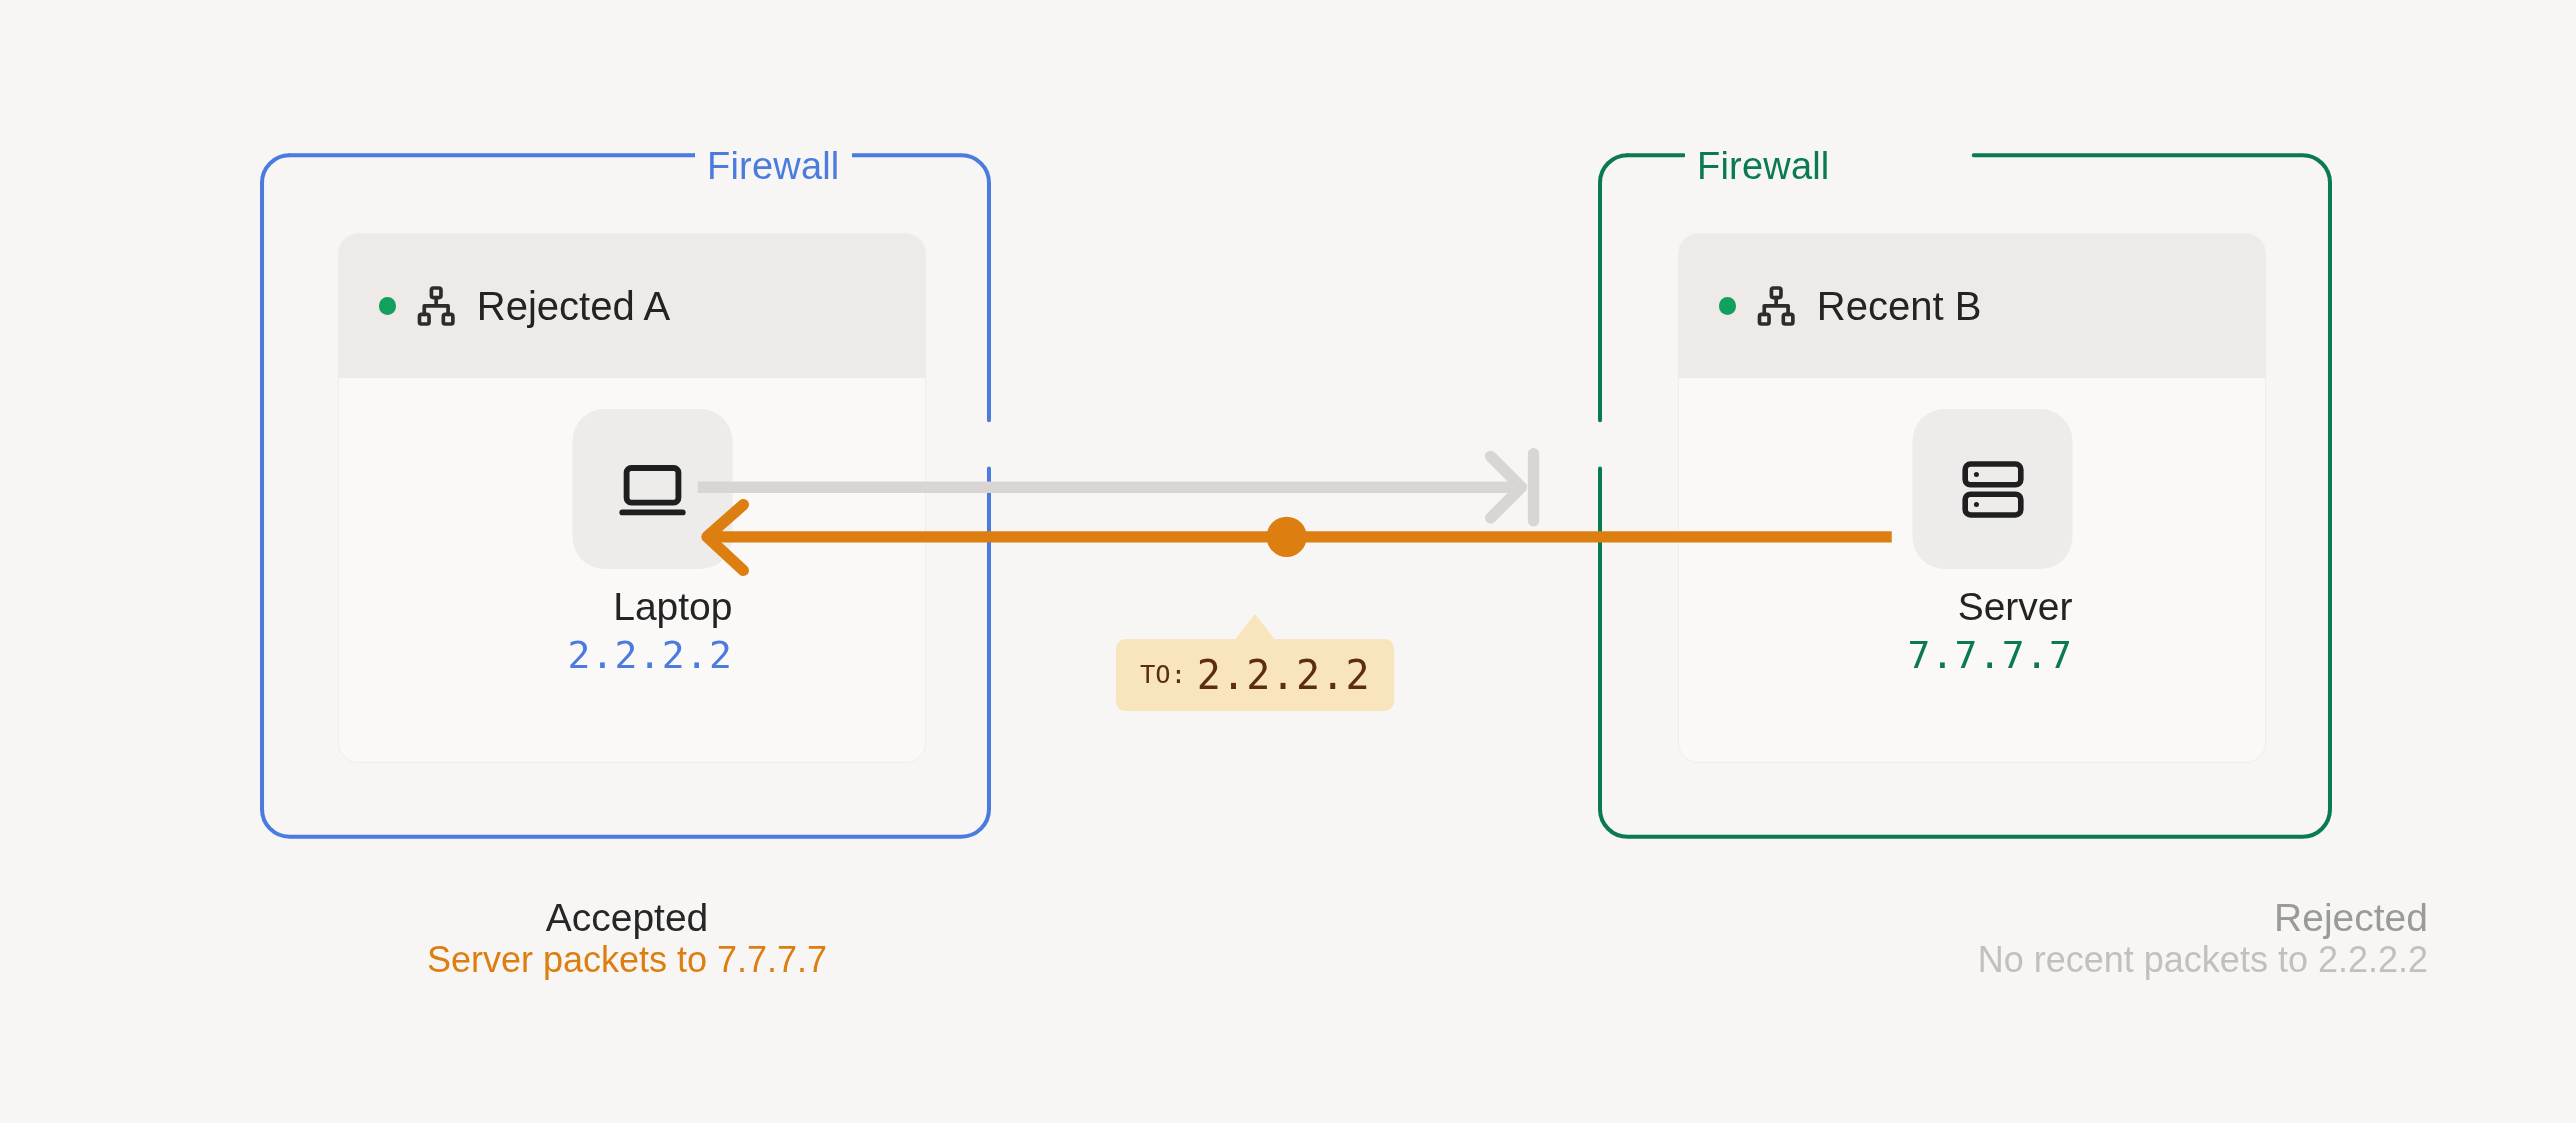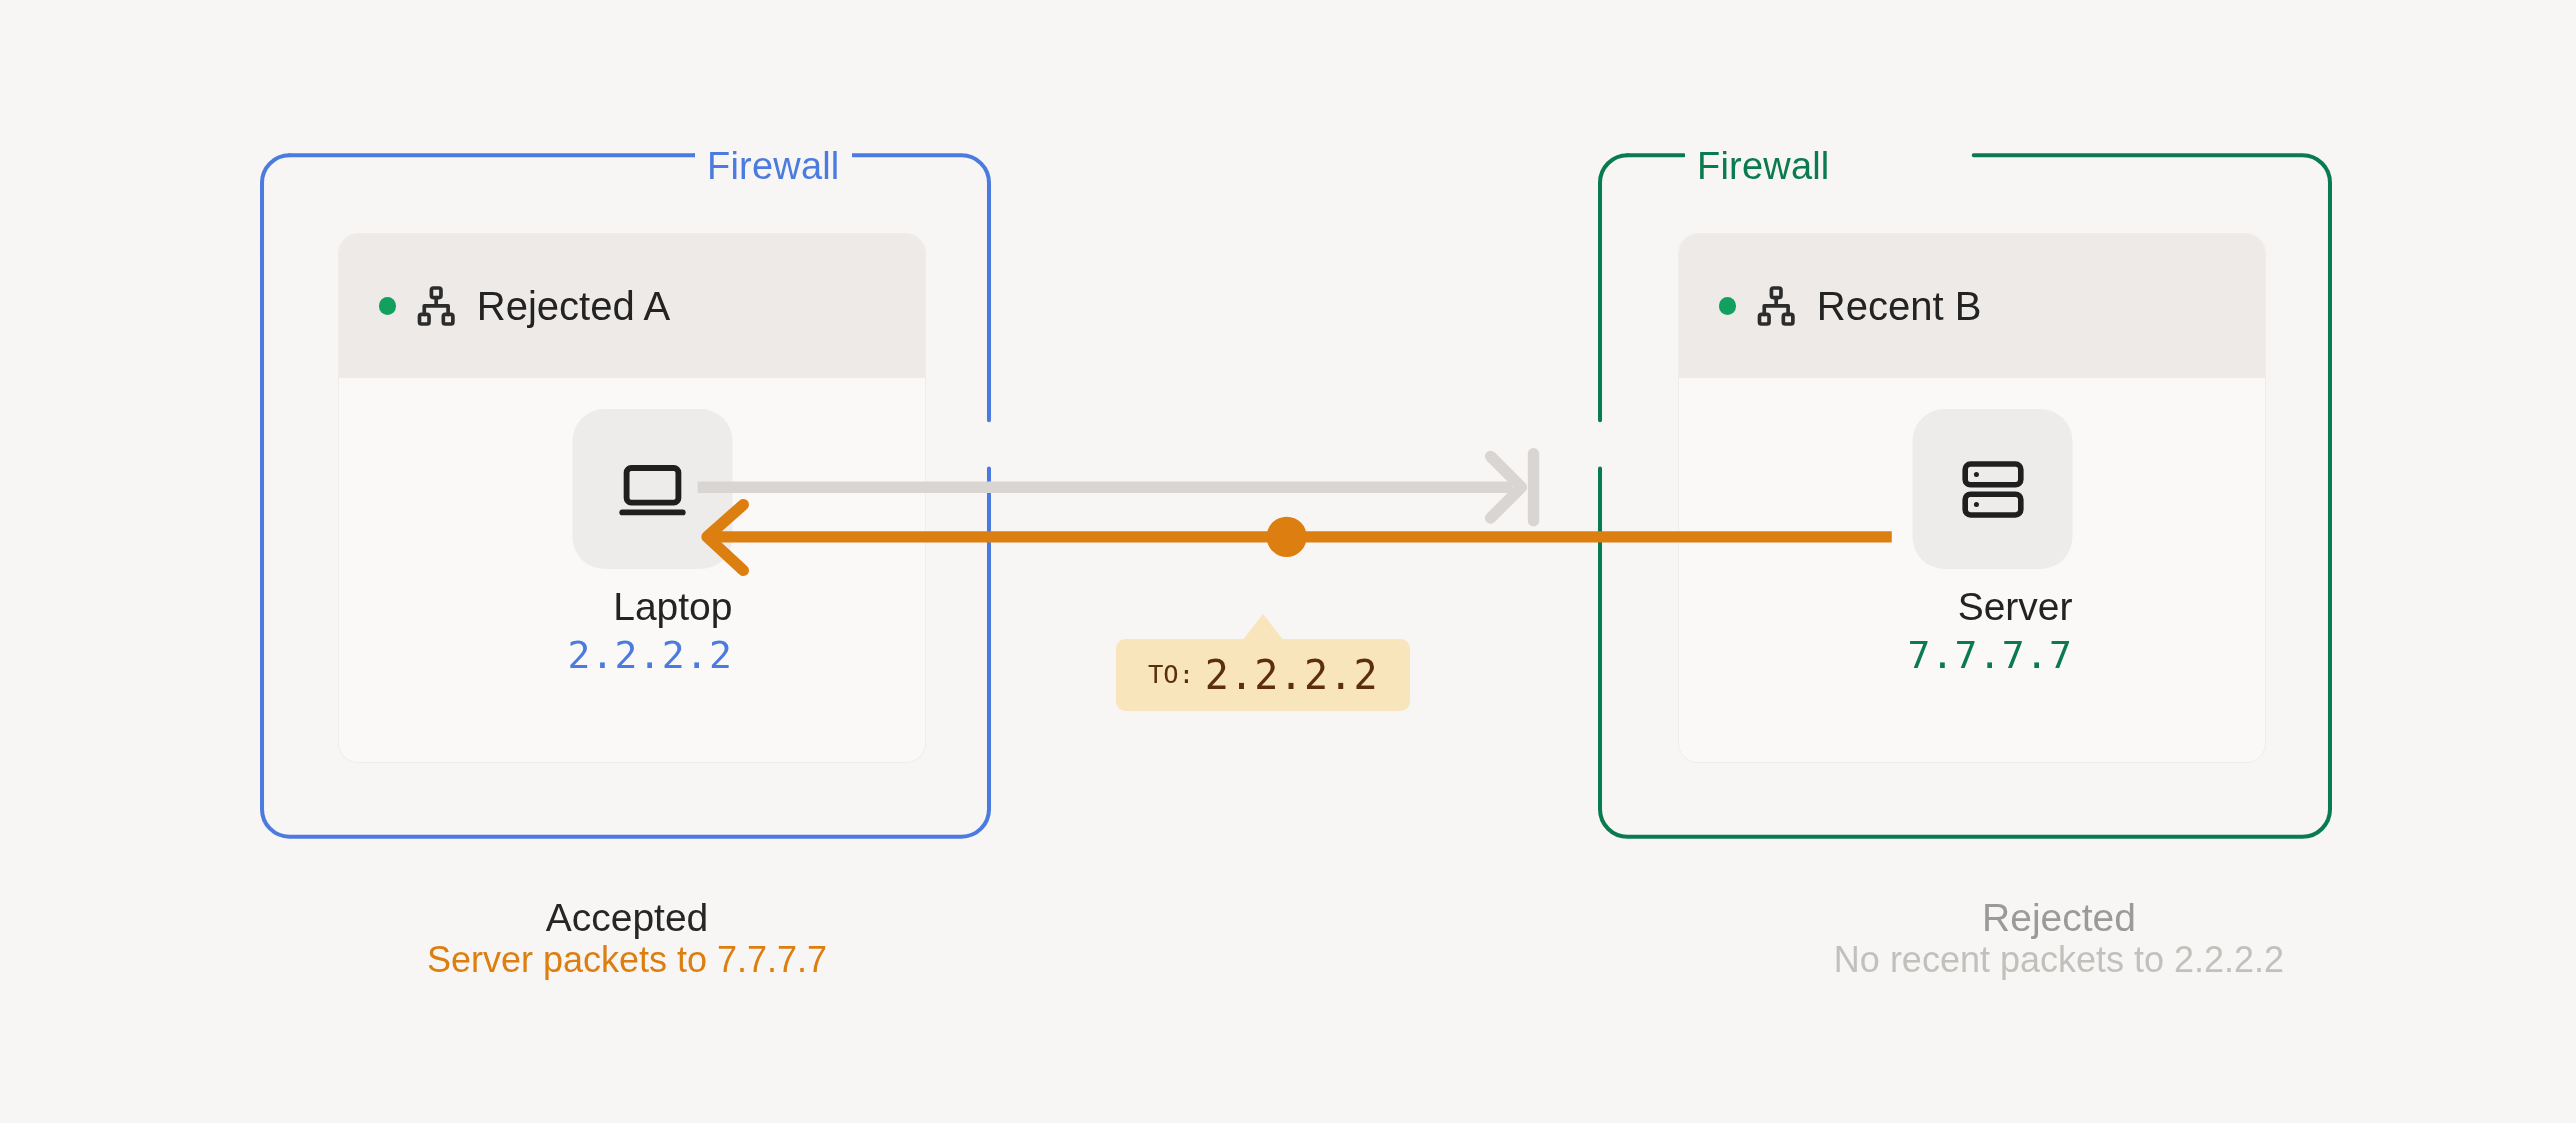--- a/index.html
+++ b/index.html
@@ -162,21 +162,21 @@
     height: 1124px;
     pointer-events: none;
   }
 
   
   .packet-tip {
     position: absolute;
     left: 1116px;
     top: 639px;
     height: 72px;
-    padding: 0 32px;
+    padding: 0 24px;
     border-radius: 9.4px;
     background: #F8E5BC;
     display: flex;
     align-items: center;
     box-sizing: border-box;
   }
   .packet-tip::before {
     content: "";
     position: absolute;
     left: 50%;
@@ -202,21 +202,21 @@
     letter-spacing: 0.7px;
     line-height: 1;
   }
 
   
   .verdict {
     position: absolute;
     white-space: nowrap;
   }
   .verdict-left  { left: 288px;  top: 896px; width: 678px; text-align: center; }
-  .verdict-right { left: 1690px; top: 896px; width: 738px; text-align: center; }
+  .verdict-right { left: 1690px; top: 896px; width: 738px; text-align: right; }
   .verdict-title {
     font-size: 39px;
     line-height: 1.12;
   }
   .verdict-sub {
     font-size: 36px;
     line-height: 1.12;
   }
   .v-accepted  { color: #262626; }
   .v-accepted-sub { color: #DD7E10; }

